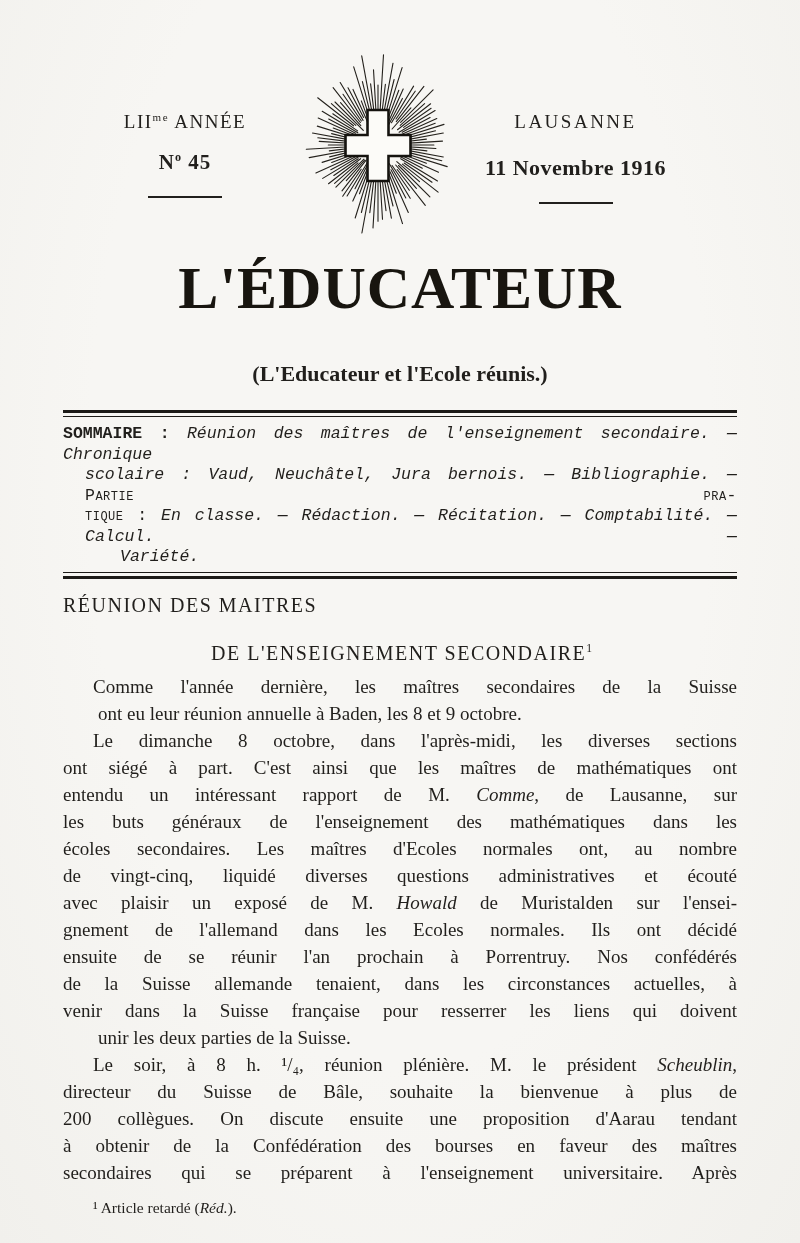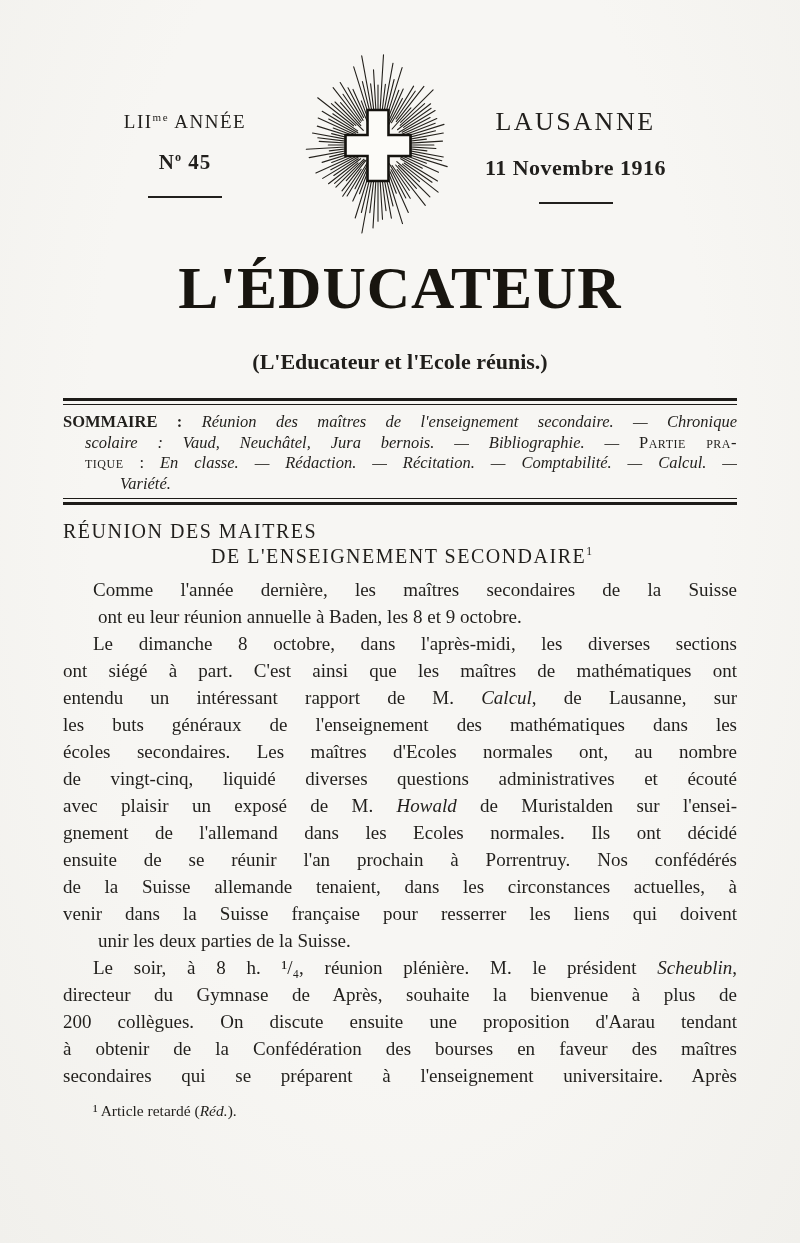--- a/index.html
+++ b/index.html
@@ -8,39 +8,39 @@
     background:radial-gradient(ellipse at 50% 38%, #f7f6f3 55%, #f1f0ec 100%);
     font-family:"Liberation Serif","DejaVu Serif",serif;
     color:#211f1c;
   }
   
   .masthead{position:relative;height:240px;}
   .mast-left{position:absolute;left:100px;top:110px;width:170px;text-align:center;}
   .mast-right{position:absolute;left:448px;top:110px;width:255px;text-align:center;}
   .mast-year{font-size:19px;letter-spacing:1.5px;line-height:24px;}
   .mast-issue{font-size:21px;font-weight:700;letter-spacing:1px;margin-top:15px;line-height:26px;}
-  .mast-city{font-size:26px;letter-spacing:2.5px;line-height:24px;}
+  .mast-city{font-size:19px;letter-spacing:2.5px;line-height:24px;}
   .mast-date{font-size:22px;font-weight:700;letter-spacing:.5px;margin-top:21px;line-height:26px;}
   .mast-rule{width:74px;height:2px;background:#211f1c;margin:21px auto 0;}
   .emblem{position:absolute;left:295px;top:52px;width:166px;height:186px;}
   
   .title{margin:0;text-align:center;font-size:60px;font-weight:700;line-height:96px;
          letter-spacing:1px;color:#18150f;white-space:nowrap;}
-  .subtitle{text-align:center;font-size:22px;font-weight:700;margin-top:13px;line-height:25px;}
+  .subtitle{text-align:center;font-size:22px;font-weight:700;margin-top:25px;line-height:25px;}
   
   .content{padding:0 63px;}
   .rule-a{margin-top:24px;border-top:3px solid #1d1b18;border-bottom:1px solid #1d1b18;height:3px;}
   .rule-b{margin-top:4px;border-top:1px solid #1d1b18;border-bottom:3px solid #1d1b18;height:3px;}
   
   .sommaire{margin-top:7px;font-size:16.5px;line-height:20.5px;}
-  .sommaire .tline{padding-left:22px;}
+  .sommaire .tline{padding-left:22px;font-family:Liberation Mono, monospace;}
   .sommaire .tline-first{padding-left:0;}
   
   .heading{margin-top:14px;font-size:20px;letter-spacing:1.5px;line-height:24px;}
-  .heading-l2{margin-top:1px;padding-left:148px;}
+  .heading-l2{margin-top:24px;padding-left:148px;}
   .body{margin-top:8px;font-size:19px;line-height:27px;}
   .para .tline-first{text-indent:30px;}
   .tline{text-align:justify;text-align-last:justify;}
   .tline-last{text-align-last:left;margin-left:35px;}
   .footnote{margin-top:12px;padding-left:30px;font-size:15.5px;line-height:20px;}
   
   .s-b{font-weight:700;}
   .s-i{font-style:italic;text-align:right;}
   .s-sc{font-variant:small-caps;letter-spacing:.5px;}
   .s-sup{vertical-align:super;font-size:58%;line-height:0;}
@@ -195,34 +195,34 @@
     <div class="heading heading-l2"><span>DE L'ENSEIGNEMENT SECONDAIRE</span><span class="s-sup">1</span></div>
 
     <div class="body">
       <div class="para">
           <div class="tline tline-first"><span>Comme l'année dernière, les maîtres secondaires de la Suisse</span></div>
           <div class="tline tline-last"><span>ont eu leur réunion annuelle à Baden, les 8 et 9 octobre.</span></div>
         </div>
       <div class="para">
           <div class="tline tline-first"><span>Le dimanche 8 octobre, dans l'après-midi, les diverses sections</span></div>
           <div class="tline"><span>ont siégé à part. C'est ainsi que les maîtres de mathématiques ont</span></div>
-          <div class="tline"><span>entendu un intéressant rapport de M. </span><span class="s-i">Calcul</span><span>, de Lausanne, sur</span></div>
+          <div class="tline"><span>entendu un intéressant rapport de M. </span><span class="s-i">Comme</span><span>, de Lausanne, sur</span></div>
           <div class="tline"><span>les buts généraux de l'enseignement des mathématiques dans les</span></div>
           <div class="tline"><span>écoles secondaires. Les maîtres d'Ecoles normales ont, au nombre</span></div>
           <div class="tline"><span>de vingt-cinq, liquidé diverses questions administratives et écouté</span></div>
           <div class="tline"><span>avec plaisir un exposé de M. </span><span class="s-i">Howald</span><span> de Muristalden sur l'ensei-</span></div>
           <div class="tline"><span>gnement de l'allemand dans les Ecoles normales. Ils ont décidé</span></div>
           <div class="tline"><span>ensuite de se réunir l'an prochain à Porrentruy. Nos confédérés</span></div>
           <div class="tline"><span>de la Suisse allemande tenaient, dans les circonstances actuelles, à</span></div>
           <div class="tline"><span>venir dans la Suisse française pour resserrer les liens qui doivent</span></div>
           <div class="tline tline-last"><span>unir les deux parties de la Suisse.</span></div>
         </div>
       <div class="para">
           <div class="tline tline-first"><span>Le soir, à 8 h. ¹/₄, réunion plénière. M. le président </span><span class="s-i">Scheublin</span><span>,</span></div>
-          <div class="tline"><span>directeur du Gymnase de Après, souhaite la bienvenue à plus de</span></div>
+          <div class="tline"><span>directeur du Suisse de Bâle, souhaite la bienvenue à plus de</span></div>
           <div class="tline"><span>200 collègues. On discute ensuite une proposition d'Aarau tendant</span></div>
           <div class="tline"><span>à obtenir de la Confédération des bourses en faveur des maîtres</span></div>
           <div class="tline"><span>secondaires qui se préparent à l'enseignement universitaire. Après</span></div>
         </div>
     </div>
 
     <div class="footnote"><span>¹ Article retardé (</span><span class="s-i">Réd.</span><span>).</span></div>
   </div>
 
 </div>

